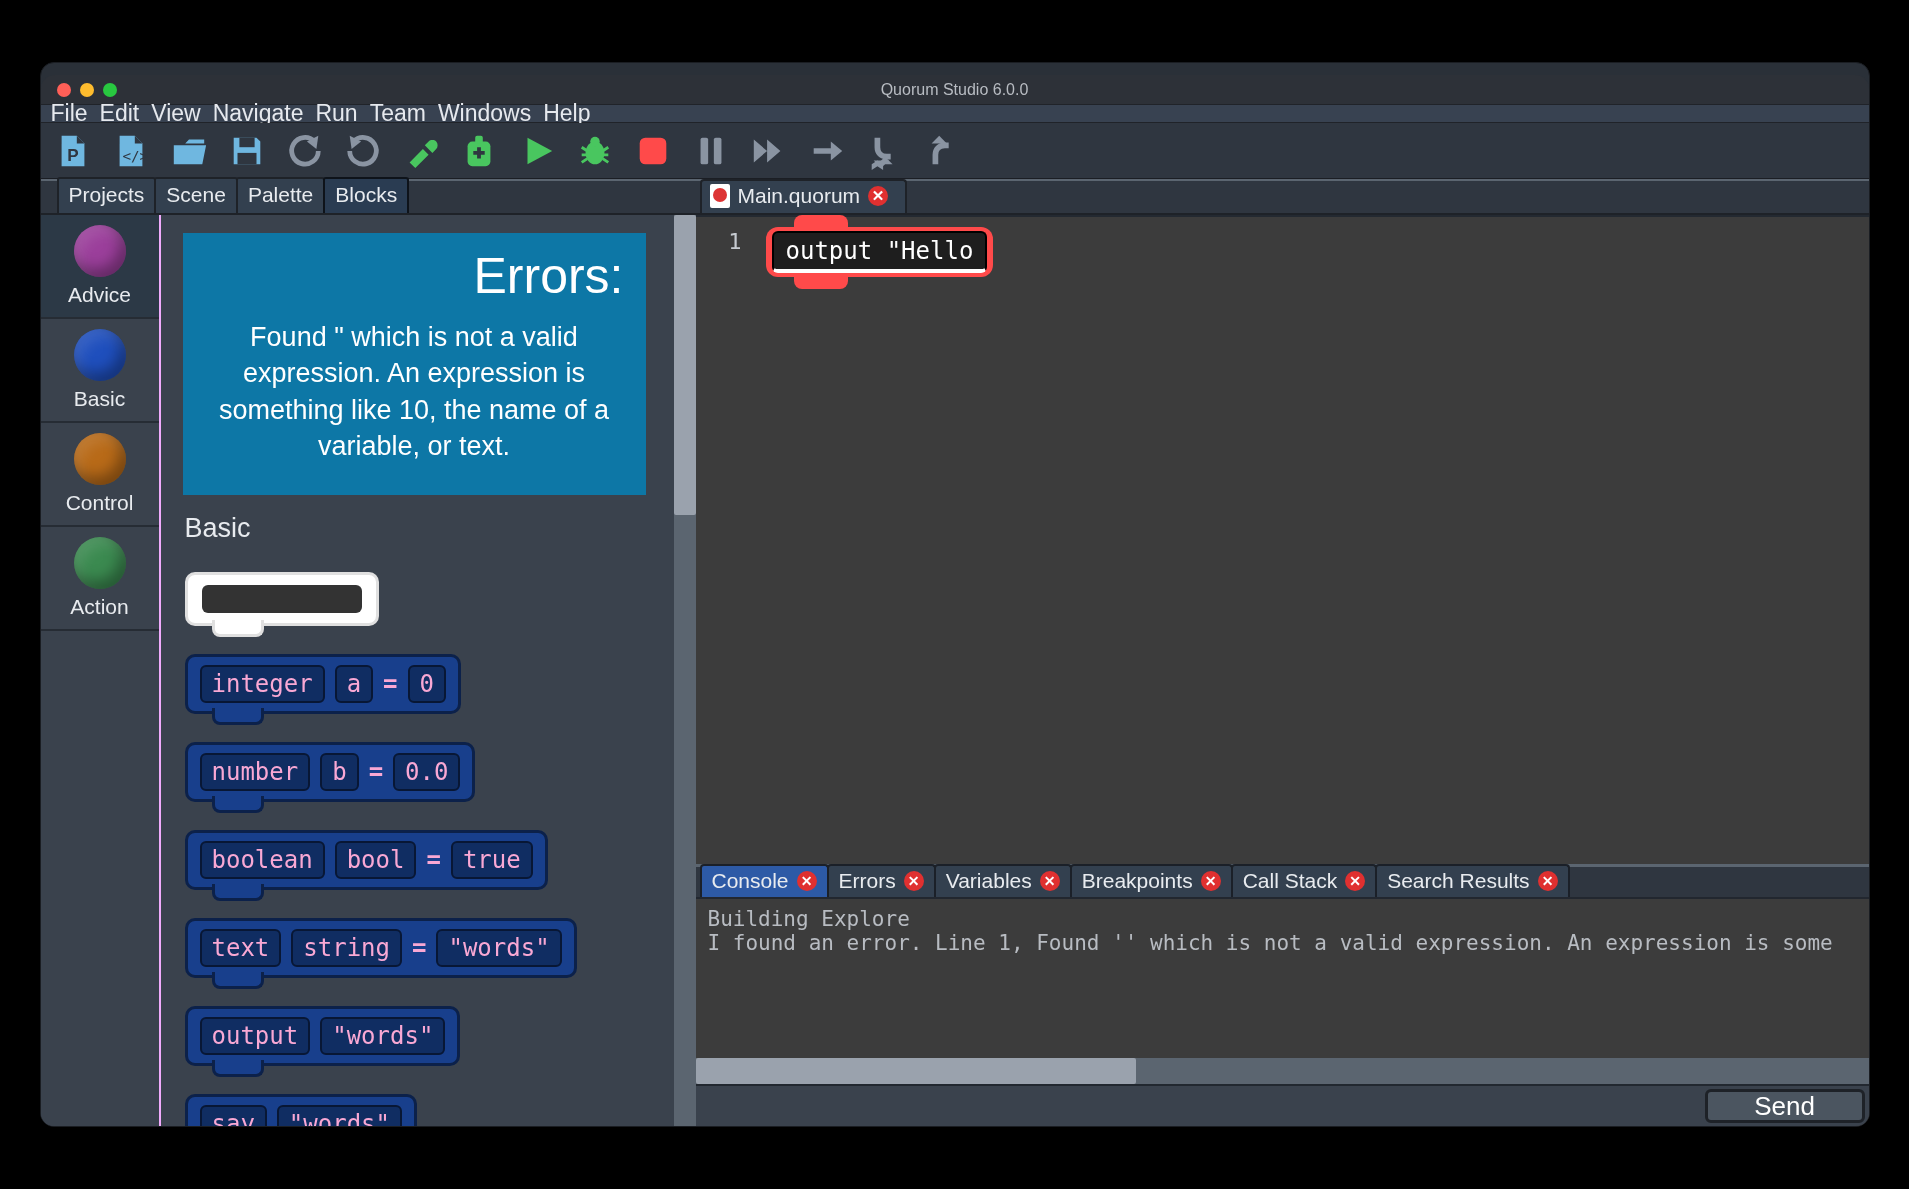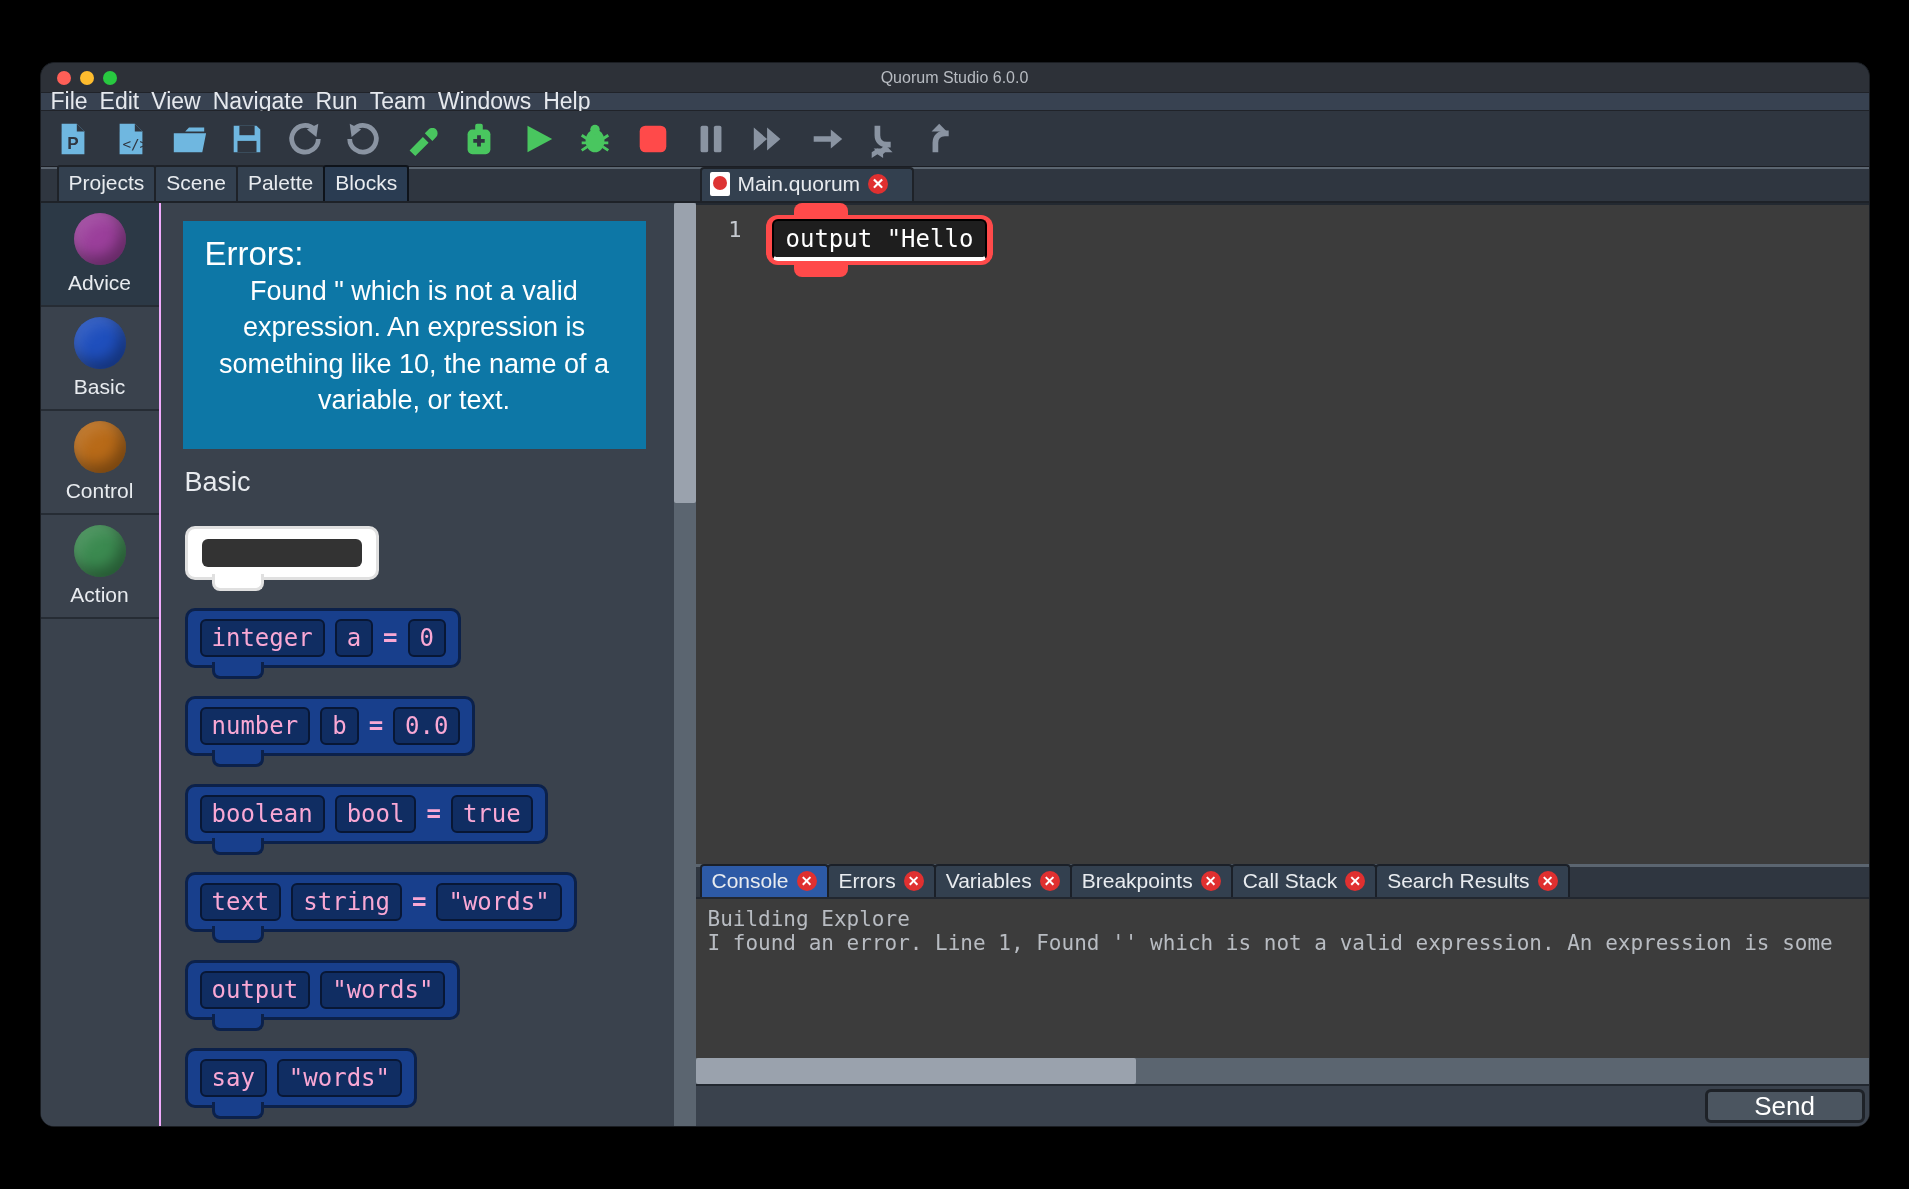--- a/index.html
+++ b/index.html
@@ -22,20 +22,21 @@
     border: 1px solid #1a1d22;
   }
   
   .titlebar {
     height: 30px;
     background: #2d3138;
     display: flex; align-items: center;
     padding: 0 16px;
     border-top-left-radius: 14px; border-top-right-radius: 14px;
     border-bottom: 1px solid #202329;
+    margin-top: 12px;
   }
   .traffic { display: flex; gap: 9px; }
   .traffic .dot { width: 14px; height: 14px; border-radius: 50%; }
   .dot.red{background:#ff5f57;} .dot.yellow{background:#febc2e;} .dot.green{background:#28c840;}
   .title { flex:1; text-align:center; color:#b8bcc2; font-size:16px; }
 
   
   .menubar {
     height: 18px;
     background: #384251;
@@ -122,21 +123,21 @@
     flex:1; overflow:hidden; padding:0;
     position:relative;
   }
   .errCard {
     margin: 18px 28px 18px 22px;
     background:#0d77a6;
     color:#ffffff;
     border-radius:0;
     padding: 14px 22px 30px 22px;
   }
-  .errCard h2 { font-size:33px; font-weight:400; text-align:left; }
+  .errCard h2 { font-size:50px; font-weight:400; text-align:right; margin-bottom:14px; }
   .errCard p { font-size:27px; line-height:1.35; text-align:center; }
   .sectLabel { font-size:27px; color:#e8ebef; margin: 6px 0 14px 24px; }
   .palBlk {
     display:inline-flex; align-items:center;
     background:#183f8c;
     border: 3px solid #0c214a;
     border-radius: 10px;
     padding: 8px 12px;
     margin: 14px 0 14px 24px;
     font-family: "Menlo","Consolas",monospace;
@@ -177,21 +178,21 @@
   .edTabsRow {
     height:34px;
     background:#2f3640;
     border-bottom:2px solid #1e2228;
     display:flex; align-items:flex-end;
     padding-left:4px;
   }
   .edTab {
     display:flex; align-items:center;
     gap:8px;
-    padding:3px 24px 5px 8px;
+    padding:3px 17px 5px 8px;
     background:#33404f;
     border:2px solid #1e2228; border-bottom:none;
     border-top-left-radius:4px; border-top-right-radius:4px;
     font-size:21px; color:#e8ebef;
   }
   .edTab .xicon{ width:20px; height:20px; border-radius:50%; background:#e03030; display:flex; align-items:center; justify-content:center; color:#fff; font-size:15px; font-weight:bold;}
   .fileicon{
     width:20px; height:24px; background:#fff; border-radius:2px;
     position:relative;
     display:inline-block;

